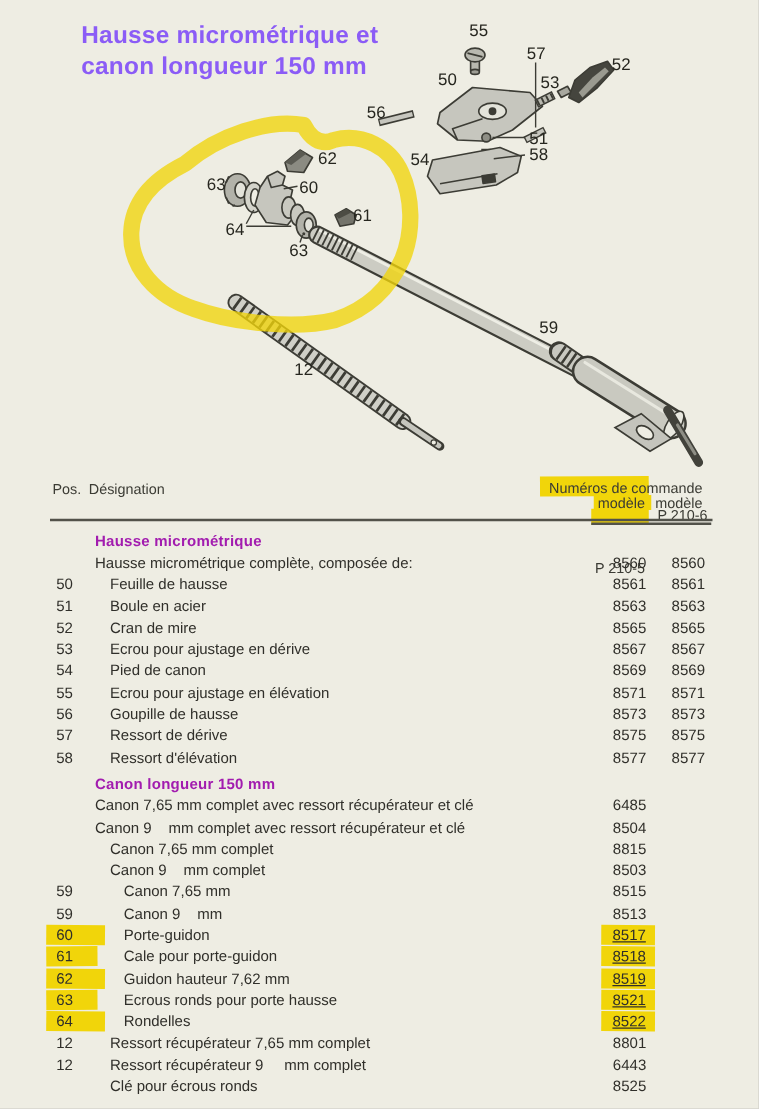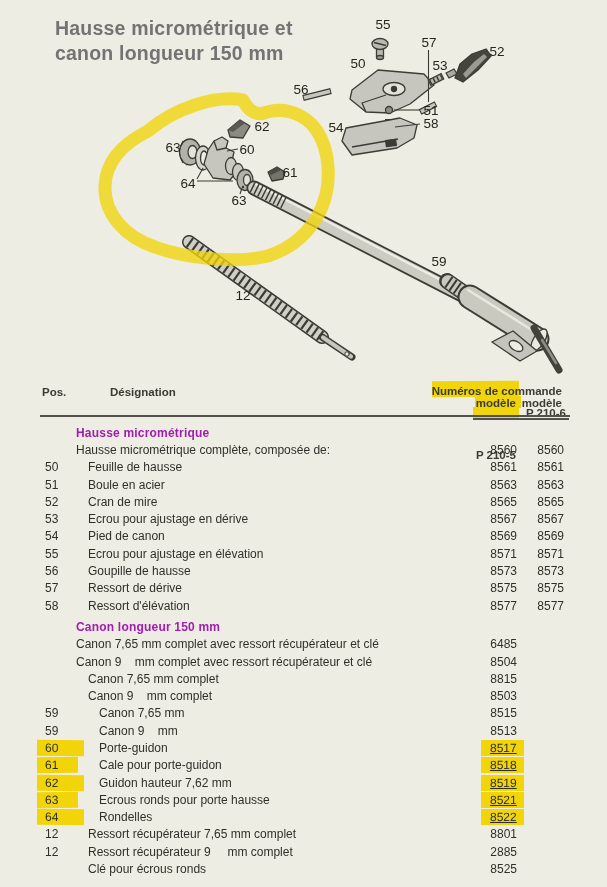--- a/index.html
+++ b/index.html
@@ -3,34 +3,34 @@
 <meta charset="utf-8">
 <style>
   html,body { margin:0; padding:0; }
   body { background:#888; font-family:"Liberation Sans","DejaVu Sans",sans-serif; }
   .page {
     position:relative; width:607px; height:887px; margin:0 auto;
     background:var(--paper,#eeede3); overflow:hidden;
     color:#32322c;
   }
   
-  .title { position:absolute; left:55px; top:16px; font-size:19.5px; font-weight:700;
-           line-height:1.3; color:#737373; letter-spacing:0.2px; }
+  .title { position:absolute; left:65px; top:16px; font-size:19.5px; font-weight:700;
+           line-height:1.3; color:#8b5cf6; letter-spacing:0.2px; }
   
   .diagram { position:absolute; left:0; top:0; }
   .callouts text { font:13.5px "Liberation Sans","DejaVu Sans",sans-serif; fill:#26261f; text-anchor:middle; }
   
   .thead { position:absolute; inset:0; font-size:11.5px; color:#3b3b34; }
-  .thead span { position:absolute; white-space:pre;font-weight:bold; }
+  .thead span { position:absolute; white-space:pre; }
   .ylw { background:var(--hl,#f1d50a); z-index:0; }
   .s1 { left:432px; top:381px; width:87px; height:16px; transform:rotate(-0.3deg); }
   .s2 { left:475px; top:396px; width:46px; height:11.5px; }
   .s3 { left:473px; top:406.5px; width:46px; height:13px; }
   .h-pos { left:42px; top:386px; }
-  .h-des { left:71px; top:386px;margin-left:39px; }
+  .h-des { left:71px; top:386px; }
   .h-ord { right:45px; top:385px; }
   .h-m1 { right:91px; top:396.5px; }
   .h-m2 { right:45px; top:396.5px; }
   .h-p5 { right:91px; top:407px;margin-top:42px; }
   .h-p6 { right:41px; top:407px; }
   .rule  { position:absolute; left:40px; top:415px; width:530px; height:1.8px; background:#52524a; }
   .rule2 { position:absolute; left:473px; top:418px; width:96px; height:1.8px; background:#52524a; }
   
   .tbody { position:absolute; left:40px; top:424px; width:530px; }
   .trow { display:grid; grid-template-columns:36px 1fr 64px 46px; height:17.3px; align-items:center; }
@@ -346,21 +346,21 @@
       </div>
       <div class="trow">
         <div class="cell pos">12</div>
         <div class="cell des ind1">Ressort récupérateur 7,65 mm complet</div>
         <div class="cell num m5">8801</div>
         <div class="cell num m6"></div>
       </div>
       <div class="trow">
         <div class="cell pos">12</div>
         <div class="cell des ind1">Ressort récupérateur 9     mm complet</div>
-        <div class="cell num m5">2885</div>
+        <div class="cell num m5">6443</div>
         <div class="cell num m6"></div>
       </div>
       <div class="trow">
         <div class="cell pos"></div>
         <div class="cell des ind1">Clé pour écrous ronds</div>
         <div class="cell num m5">8525</div>
         <div class="cell num m6"></div>
       </div>
     </div>
 

